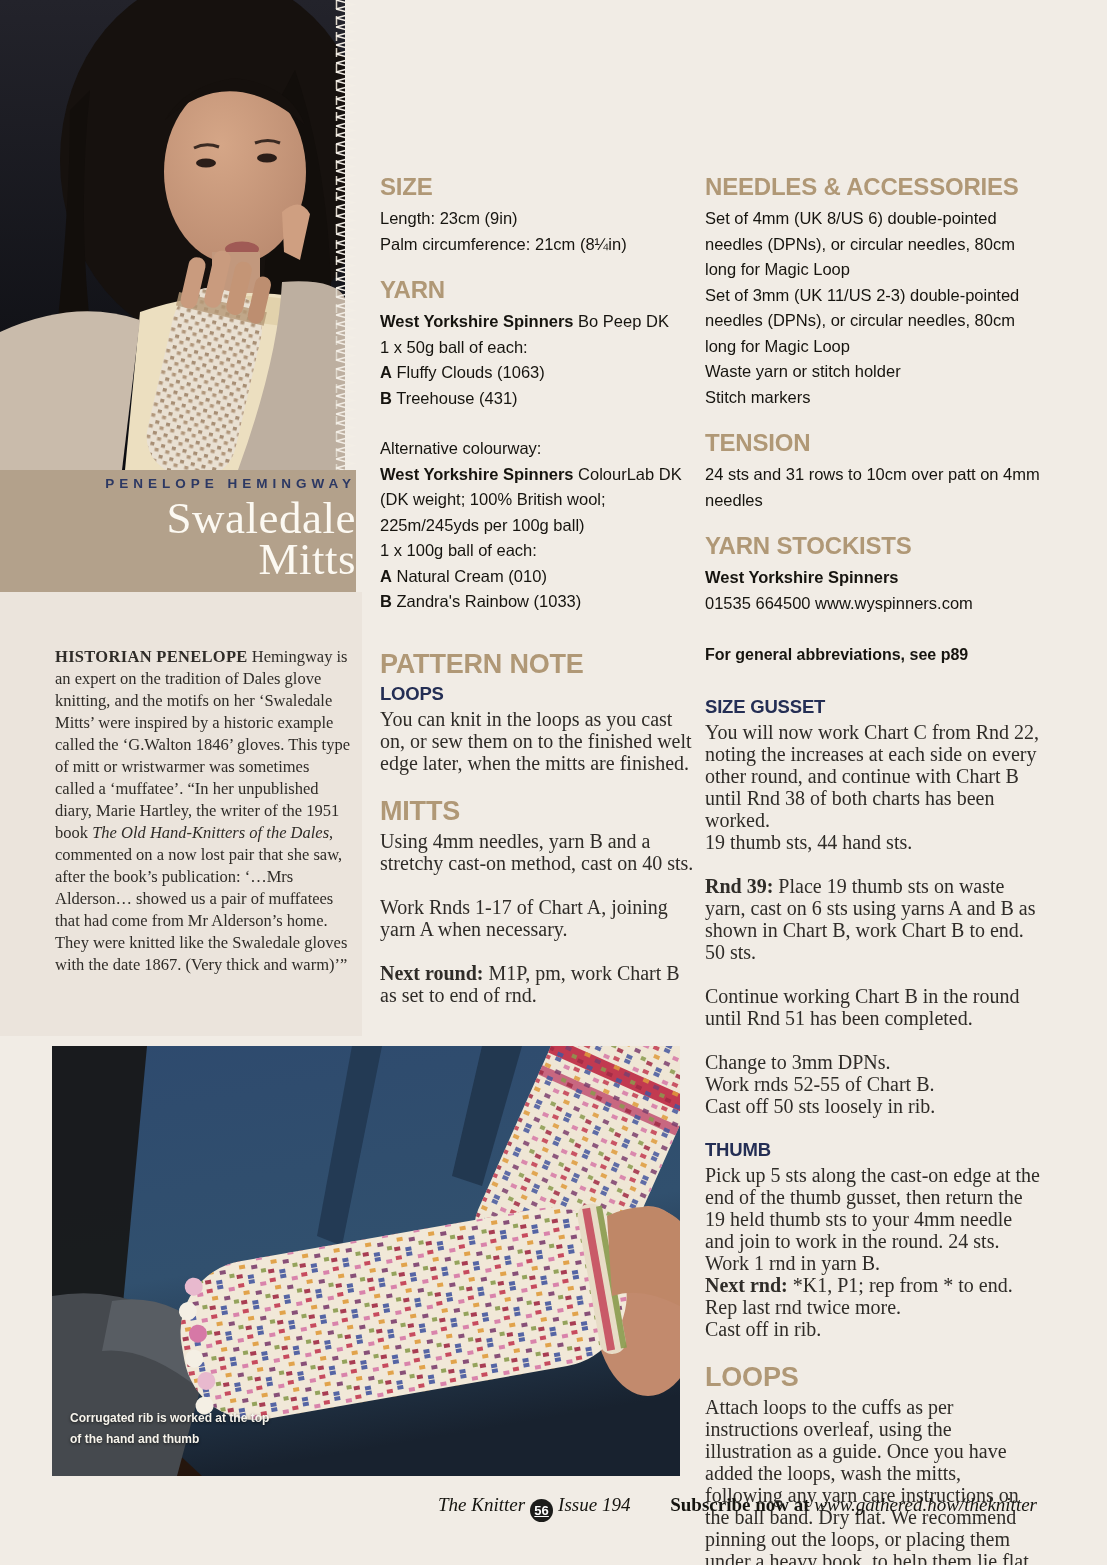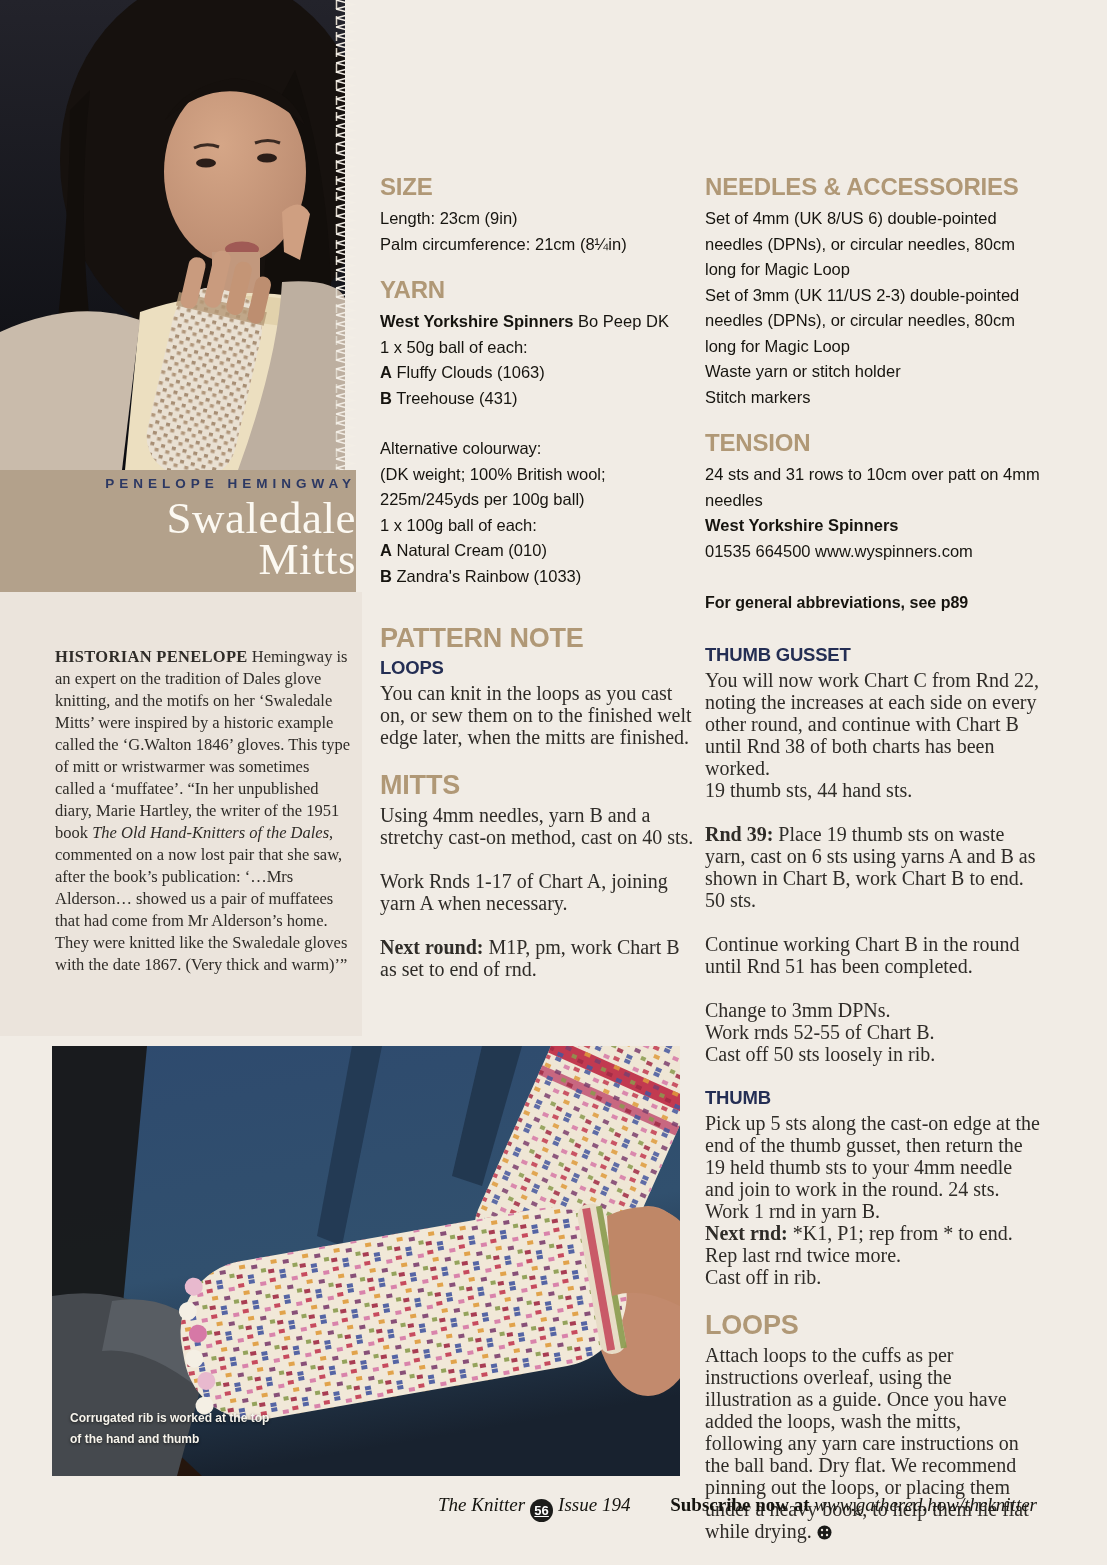--- a/index.html
+++ b/index.html
@@ -143,20 +143,21 @@
     <p class="sansline">Palm circumference: 21cm (8¼in)</p>
 
     <h2 class="h-tan mt">YARN</h2>
     <p class="sansline"><span class="sans-bold">West Yorkshire Spinners</span><span> Bo Peep DK</span></p>
     <p class="sansline">1 x 50g ball of each:</p>
     <p class="sansline"><span class="sans-bold">A</span><span> Fluffy Clouds (1063)</span></p>
     <p class="sansline"><span class="sans-bold">B</span><span> Treehouse (431)</span></p>
 
     <div class="gap25"></div>
     <p class="sansline">Alternative colourway:</p>
+    <p class="sansline"><span class="sans-bold">West Yorkshire Spinners</span><span> ColourLab DK</span></p>
     <p class="sansline">(DK weight; 100% British wool; 225m/245yds per 100g ball)</p>
     <p class="sansline">1 x 100g ball of each:</p>
     <p class="sansline"><span class="sans-bold">A</span><span> Natural Cream (010)</span></p>
     <p class="sansline"><span class="sans-bold">B</span><span> Zandra's Rainbow (1033)</span></p>
 
     <div class="serif">
       <h2 class="h-tan-lg" style="margin-top:34px">PATTERN NOTE</h2>
       <h3 class="sub-navy">LOOPS</h3>
       <p>You can knit in the loops as you cast on, or sew them on to the finished welt edge later, when the mitts are finished.</p>
 
@@ -170,26 +171,27 @@
   <div class="col col-right">
     <h2 class="h-tan">NEEDLES &amp; ACCESSORIES</h2>
     <p class="sansline">Set of 4mm (UK 8/US 6) double-pointed needles (DPNs), or circular needles, 80cm long for Magic Loop</p>
     <p class="sansline">Set of 3mm (UK 11/US 2-3) double-pointed needles (DPNs), or circular needles, 80cm long for Magic Loop</p>
     <p class="sansline">Waste yarn or stitch holder</p>
     <p class="sansline">Stitch markers</p>
 
     <h2 class="h-tan mt">TENSION</h2>
     <p class="sansline">24 sts and 31 rows to 10cm over patt on 4mm needles</p>
 
+    <h2 class="h-tan mt">YARN STOCKISTS</h2>
     <p class="sansline sans-bold">West Yorkshire Spinners</p>
     <p class="sansline">01535 664500 www.wyspinners.com</p>
     <p class="sansline abbrev">For general abbreviations, see p89</p>
 
     <div class="serif">
-      <h3 class="sub-navy" style="margin-top:28px">THUMB GUSSET</h3>
+      <h3 class="sub-navy" style="margin-top:28px">SIZE GUSSET</h3>
       <p class="tight">You will now work Chart C from Rnd 22, noting the increases at each side on every other round, and continue with Chart B until Rnd 38 of both charts has been worked.</p>
       <p>19 thumb sts, 44 hand sts.</p>
       <p><strong>Rnd 39:</strong><span> Place 19 thumb sts on waste yarn, cast on 6 sts using yarns A and B as shown in Chart B, work Chart B to end. 50 sts.</span></p>
       <p>Continue working Chart B in the round until Rnd 51 has been completed.</p>
       <p class="tight">Change to 3mm DPNs.</p>
       <p class="tight">Work rnds 52-55 of Chart B.</p>
       <p>Cast off 50 sts loosely in rib.</p>
     </div>
 
     <div class="serif">

